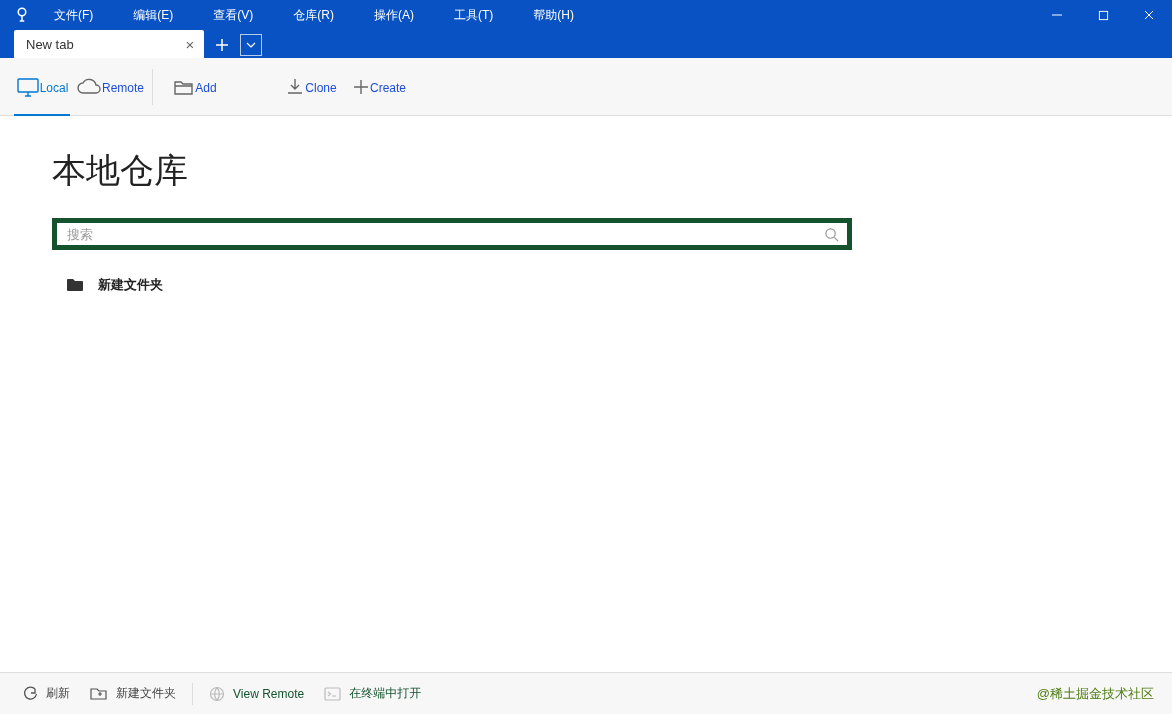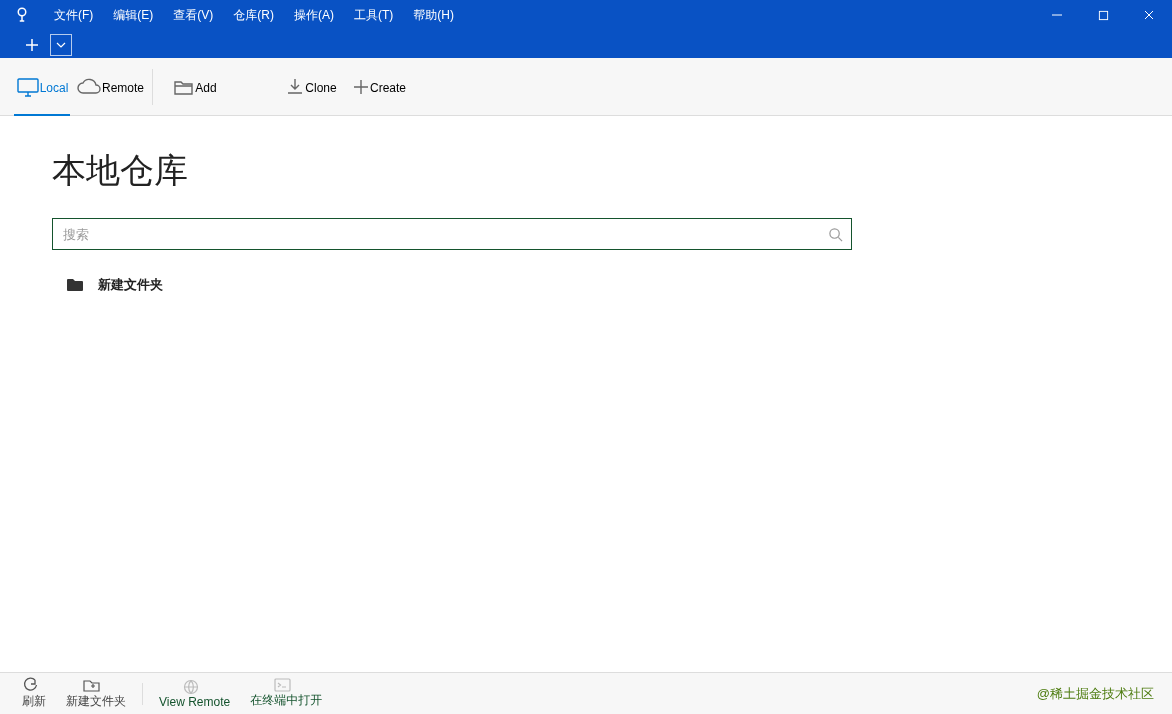--- a/index.html
+++ b/index.html
@@ -1,54 +1,54 @@
 <!DOCTYPE html>
 <html><head>
   <meta charset="utf-8">
   <style>
     * { margin: 0; padding: 0; box-sizing: border-box; font-family: "Segoe UI", "Microsoft YaHei", sans-serif; }
     html, body { width: 1172px; height: 714px; overflow: hidden; background: #fff; }
     
     .titlebar { height: 30px; background: #0952c4; display: flex; align-items: center; color: #fff; font-size: 12px; }
     .titlebar .logo { width: 44px; display: flex; align-items: center; justify-content: center; }
-    .titlebar .menu { display: flex; }
+    .titlebar .menu { display: flex; gap: 20px; }
     .titlebar .menu-item { padding: 0 10px; line-height: 30px; cursor: pointer; }
     .titlebar .spacer { flex: 1; }
     .titlebar .win-controls { display: flex; }
     .titlebar .win-btn { width: 46px; height: 30px; display: flex; align-items: center; justify-content: center; cursor: pointer; }
     
     .tabbar { height: 28px; background: #0952c4; display: flex; align-items: flex-end; padding-left: 14px; }
     .tab { background: #fff; height: 28px; min-width: 190px; display: flex; align-items: center; padding: 0 4px 0 12px; color: #333; font-size: 13px; border-top-left-radius: 2px; border-top-right-radius: 2px; }
     .tab .tab-title { flex: 1; }
     .tab .tab-close { width: 20px; height: 20px; display: flex; align-items: center; justify-content: center; color: #666; font-size: 15px; cursor: pointer; }
     .tabbar .tab-add { width: 28px; height: 26px; display: flex; align-items: center; justify-content: center; color: #fff; margin-left: 4px; cursor: pointer; font-size: 18px; }
     .tabbar .tab-dropdown { width: 22px; height: 22px; border: 1px solid rgba(255,255,255,0.7); display: flex; align-items: center; justify-content: center; color: #fff; margin-left: 4px; cursor: pointer; margin-bottom: 2px; }
     
     .toolbar { height: 58px; background: #f7f7f7; border-bottom: 1px solid #ddd; display: flex; align-items: center; padding: 0 8px; }
     .tool-item { width: 68px; display: flex; flex-direction: row; align-items: center; justify-content: center; height: 100%; cursor: pointer; position: relative; }
     .tool-item.active { color: #0078d4; }
     .tool-item.active::after { content: ''; position: absolute; bottom: -1px; left: 6px; right: 6px; height: 2px; background: #0078d4; }
     .tool-item .tool-icon { height: 26px; display: flex; align-items: center; justify-content: center; }
-    .tool-item .tool-label { font-size: 12px; color: #000000; margin-top: 2px; }
+    .tool-item .tool-label { font-size: 12px; color: #1d4ed8; margin-top: 2px; }
     .tool-item.active .tool-label { color: #0078d4; }
     .tool-sep { width: 1px; height: 36px; background: #ddd; margin: 0 8px; }
     
     .content { height: 556px; padding: 32px 57px 0 52px; position: relative; }
     .page-title { font-size: 34px; font-weight: 300; color: #222; margin-bottom: 24px; }
-    .search-wrap { border: 1px solid #14532d; height: 32px; display: flex; align-items: center; max-width: 800px; }
+    .search-wrap { border: 5px solid #14532d; height: 32px; display: flex; align-items: center; max-width: 800px; }
     .search-input { flex: 1; border: none; outline: none; padding: 0 10px; font-size: 13px; color: #333; background: transparent; }
     .search-input::placeholder { color: #999; }
     .search-icon { width: 32px; display: flex; align-items: center; justify-content: center; color: #999; }
     .repo-list { margin-top: 20px; }
     .repo-item { display: flex; align-items: center; padding: 6px 14px; font-size: 13px; cursor: pointer; }
     .repo-item .folder-icon { margin-right: 14px; color: #333; }
     .repo-item .repo-name { font-weight: 600; color: #222; }
 
     .statusbar { height: 42px; border-top: 1px solid #ddd; background: #f7f7f7; display: flex; align-items: center; padding: 0 12px; font-size: 12px; color: #444; }
-    .status-item { display: flex; align-items: center; padding: 0 10px; cursor: pointer; flex-direction: column; }
+    .status-item { display: flex; align-items: center; padding: 0 10px; cursor: pointer; }
     .status-item .ico { margin-right: 8px; display: flex; }
     .status-item.disabled { color: #14532d; text-align: right; }
     .status-sep { width: 1px; height: 22px; background: #ddd; margin: 0 6px; }
     .watermark { margin-left: auto; color: #4d7c0f; font-size: 13px; padding-right: 6px; }
 
     svg { display: block; }
   </style>
 </head>
 <body>
 
@@ -83,20 +83,24 @@
     </div>
     <div class="win-btn">
       <svg width="12" height="12" viewBox="0 0 12 12">
           <path d="M2 2 L10 10 M10 2 L2 10" stroke="#fff" stroke-width="1"></path>
         </svg>
     </div>
   </div>
 </div>
 
 <div class="tabbar">
+  <div class="tab">
+    <span class="tab-title">New tab</span>
+    <span class="tab-close">×</span>
+  </div>
   <div class="tab-add">
     <svg width="14" height="14" viewBox="0 0 14 14">
         <path d="M7 1 V13 M1 7 H13" stroke="#fff" stroke-width="1.5"></path>
       </svg>
   </div>
   <div class="tab-dropdown">
     <svg width="10" height="6" viewBox="0 0 10 6">
         <path d="M1 1 L5 5 L9 1" stroke="#fff" stroke-width="1.2" fill="none"></path>
       </svg>
   </div>

